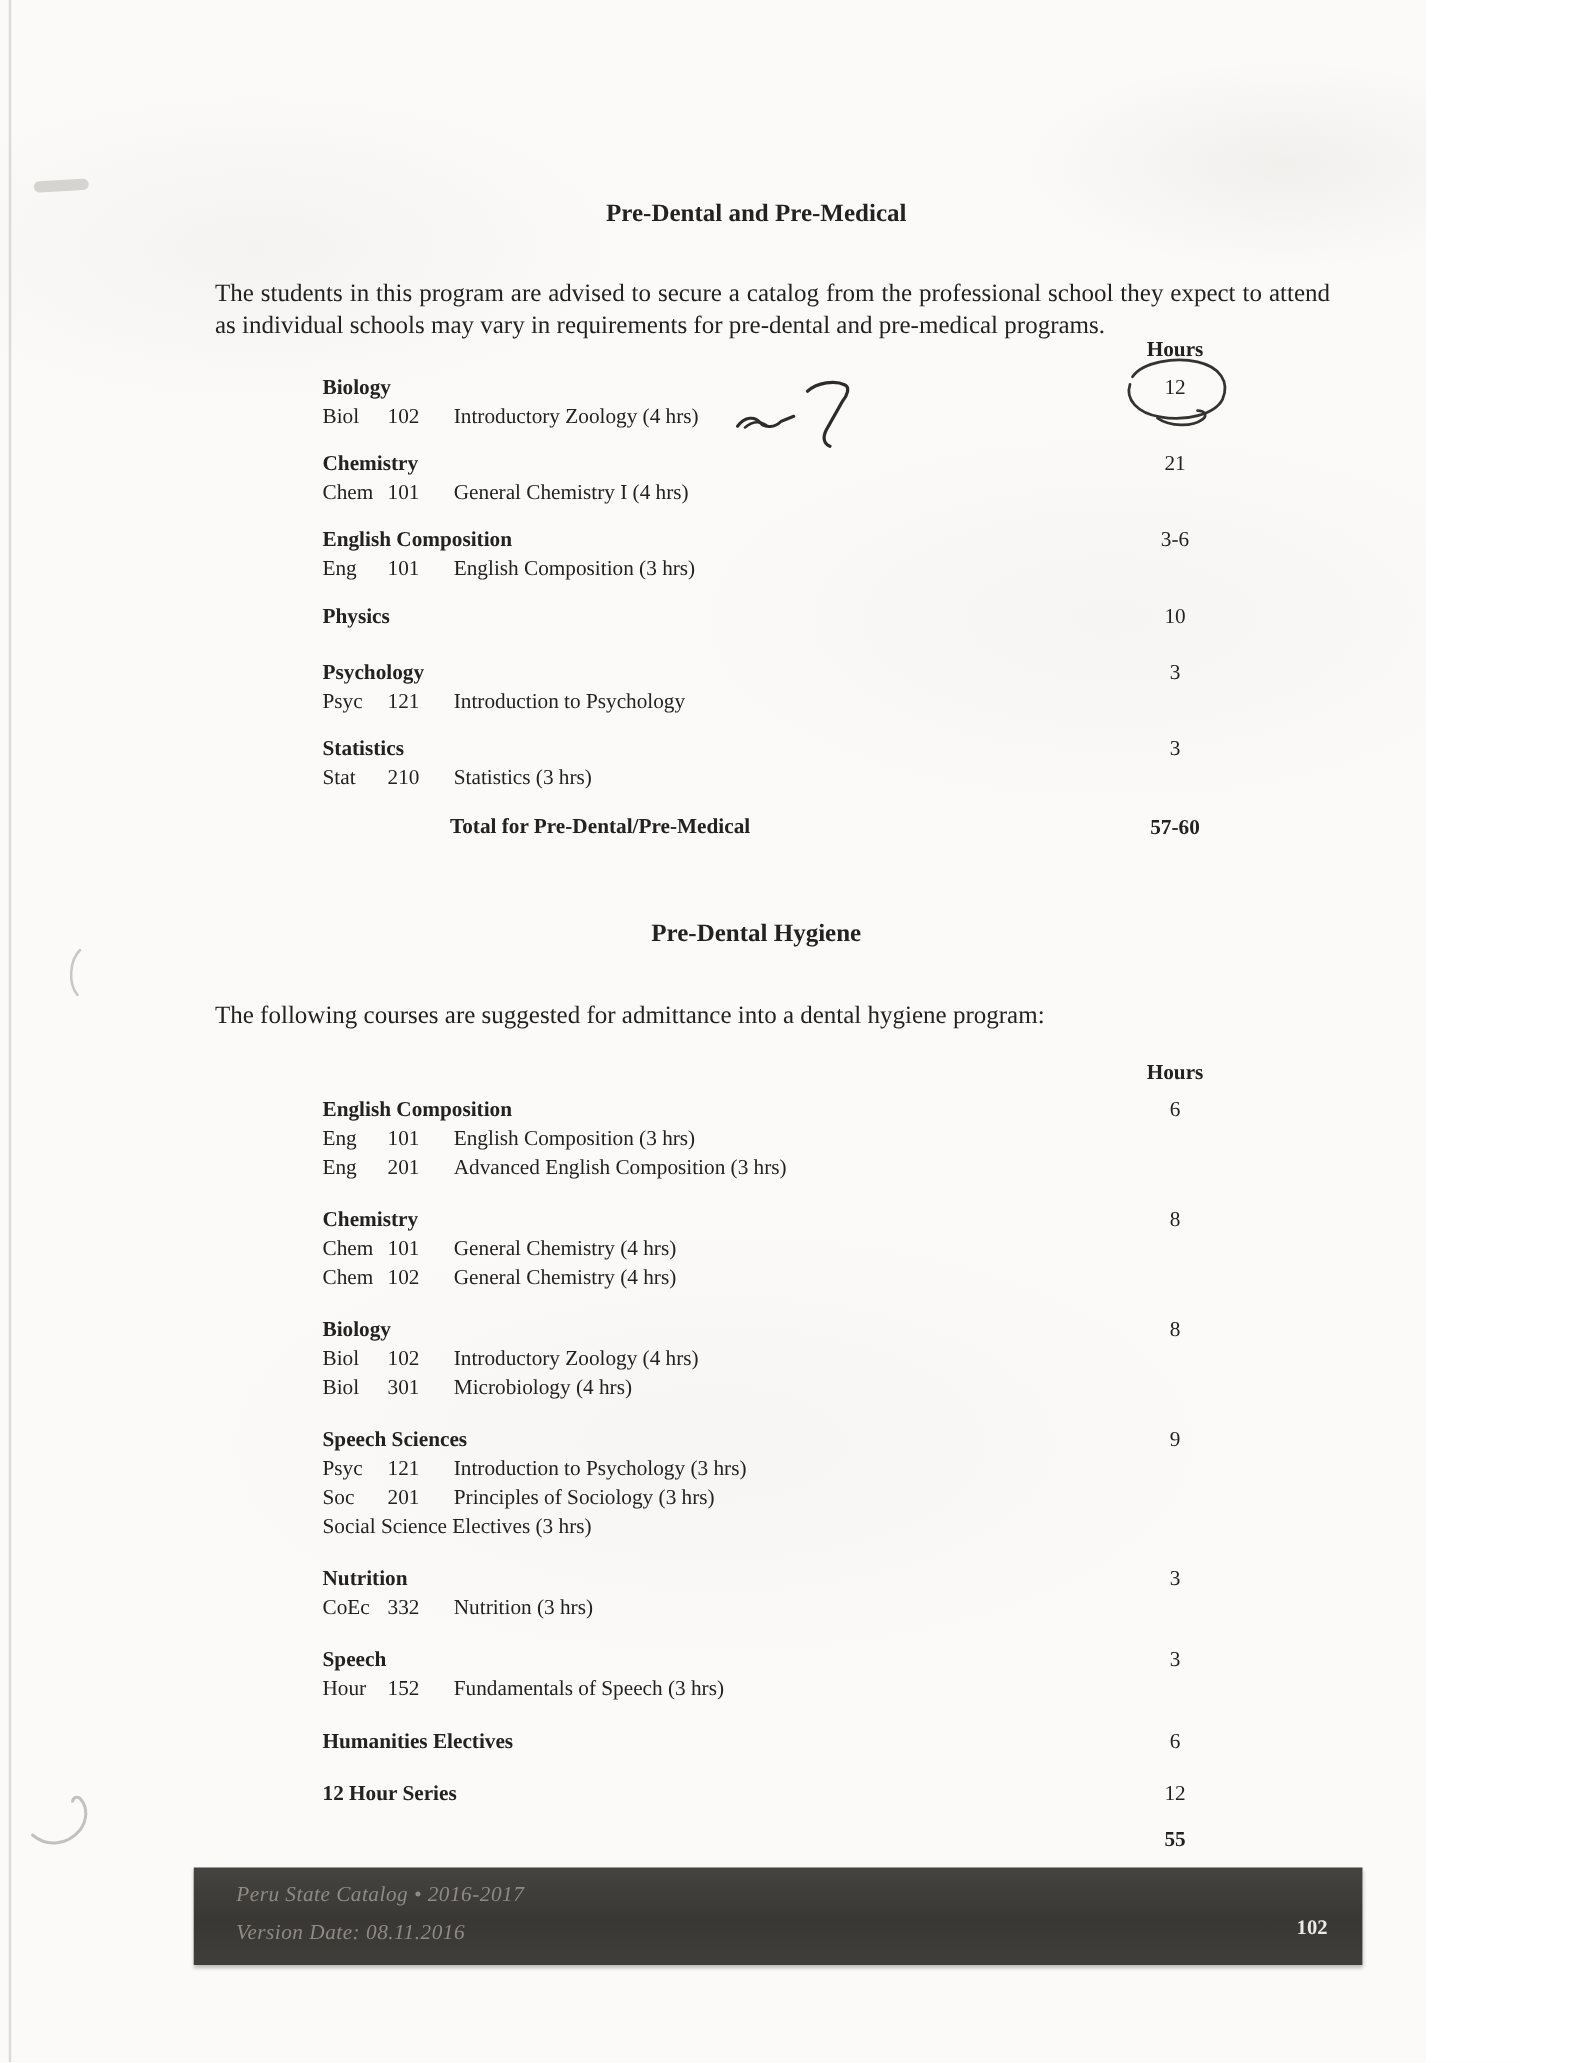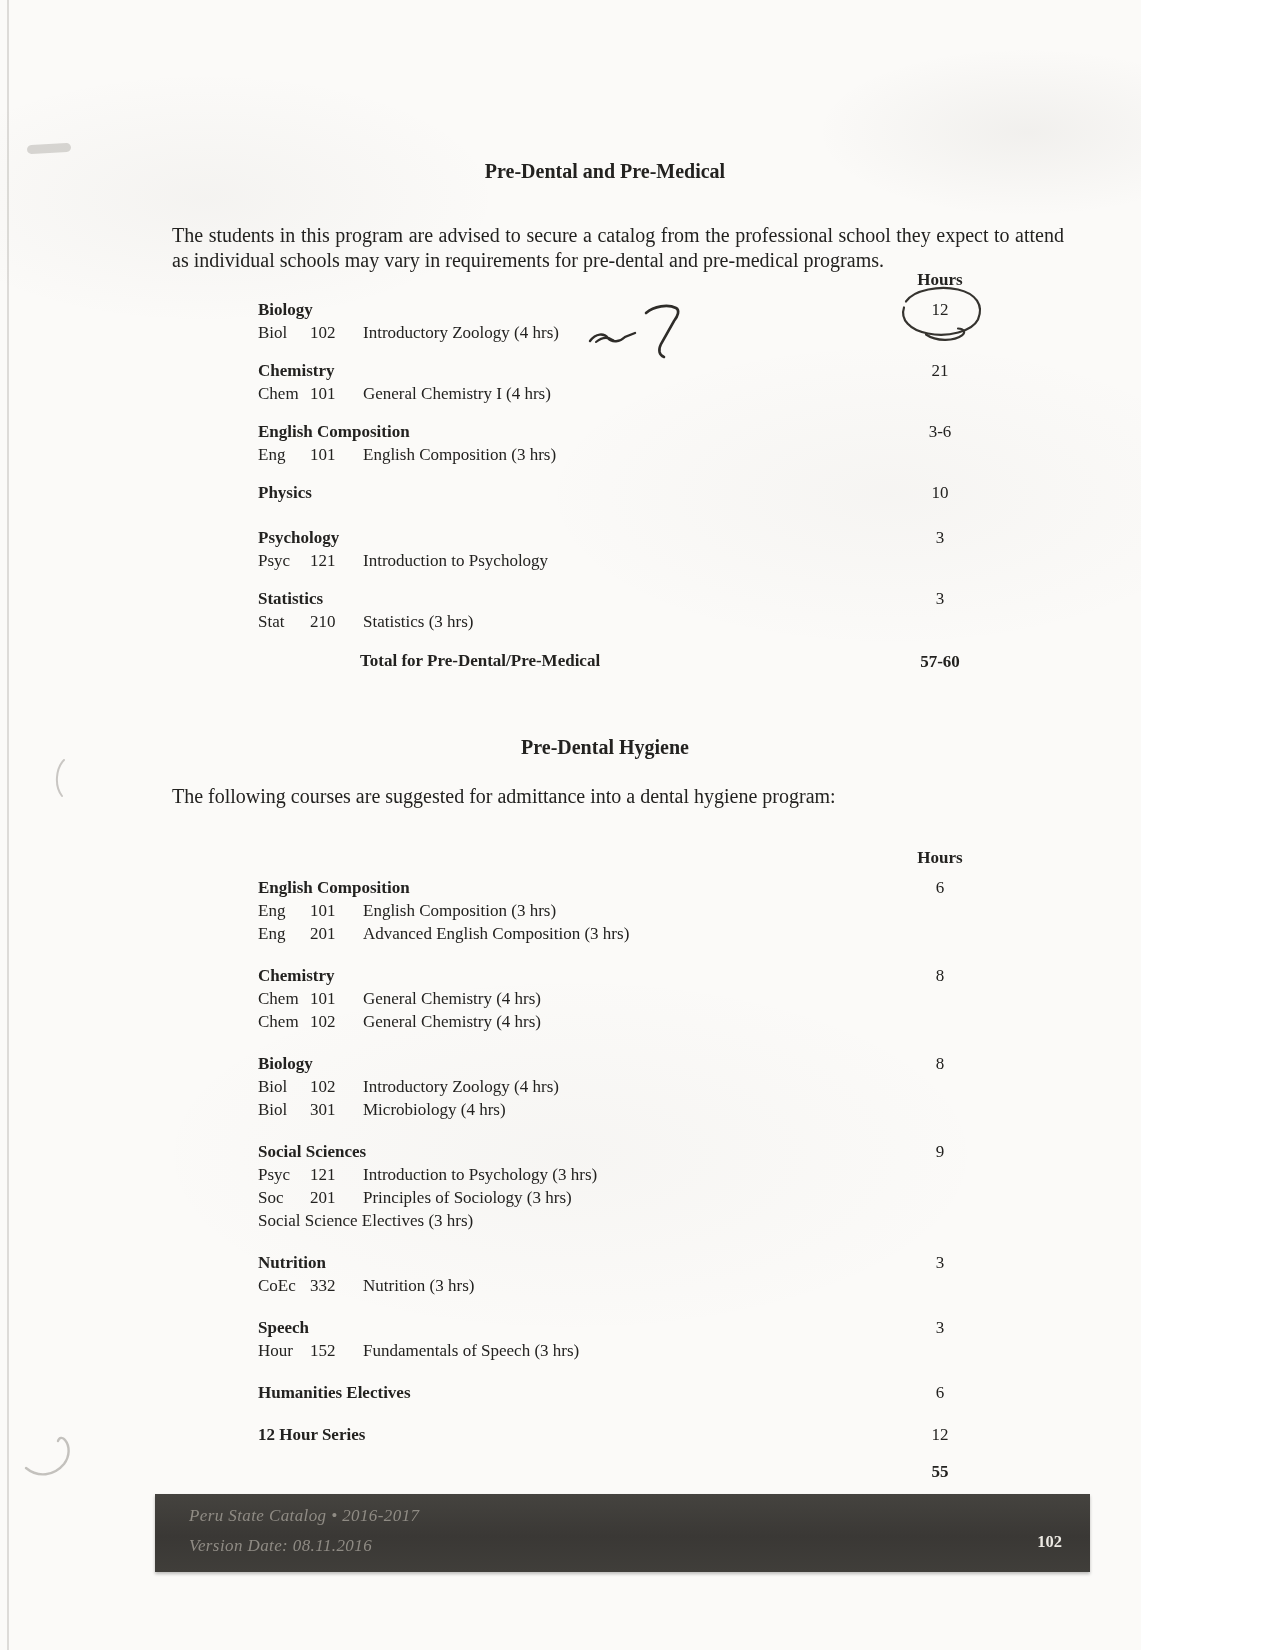--- a/index.html
+++ b/index.html
@@ -23,21 +23,21 @@
     background:rgba(150,146,140,0.35);transform:rotate(-3deg);}
   .paren-mark{position:absolute;left:50px;top:758px;}
   .pencil-curve{position:absolute;left:22px;top:1420px;}
 
   .title{position:absolute;left:160px;width:890px;text-align:center;
     font-size:20px;font-weight:bold;line-height:26px;}
   .title-1{top:158px;}
   .title-2{top:734px;}
   .intro{position:absolute;left:160px;width:892px;font-size:20px;line-height:25px;text-align:justify;margin-left:12px;}
   .intro-1{top:203px;}
-  .intro-2{top:764px;width:700px;text-align:left;}
+  .intro-2{top:780px;width:700px;text-align:left;}
 
   .ctable{position:absolute;left:258px;width:732px;font-size:17px;}
   .t1{top:268px;}
   .t2{top:846px;}
   .hours-head-row{display:flex;justify-content:flex-end;line-height:23px;}
   .hours-cell{width:100px;text-align:center;flex:none;}
   .hours-head{font-weight:bold;}
   .group{margin-top:7px;}
   .group ~ .group{margin-top:15px;}
   .t2 .group ~ .group{margin-top:19px;}
@@ -233,21 +233,21 @@
       </div>
       <div class="course">
         <span class="cp">Biol</span>
         <span class="cn">301</span>
         <span class="ct">Microbiology (4 hrs)</span>
       </div>
     </div>
 
     <div class="group">
       <div class="g-head">
-        <span class="cat">Social Sciences</span>
+        <span class="cat">Speech Sciences</span>
         <span class="hours-cell hrs">9</span>
       </div>
       <div class="course">
         <span class="cp">Psyc</span>
         <span class="cn">121</span>
         <span class="ct">Introduction to Psychology (3 hrs)</span>
       </div>
       <div class="course">
         <span class="cp">Soc</span>
         <span class="cn">201</span>

